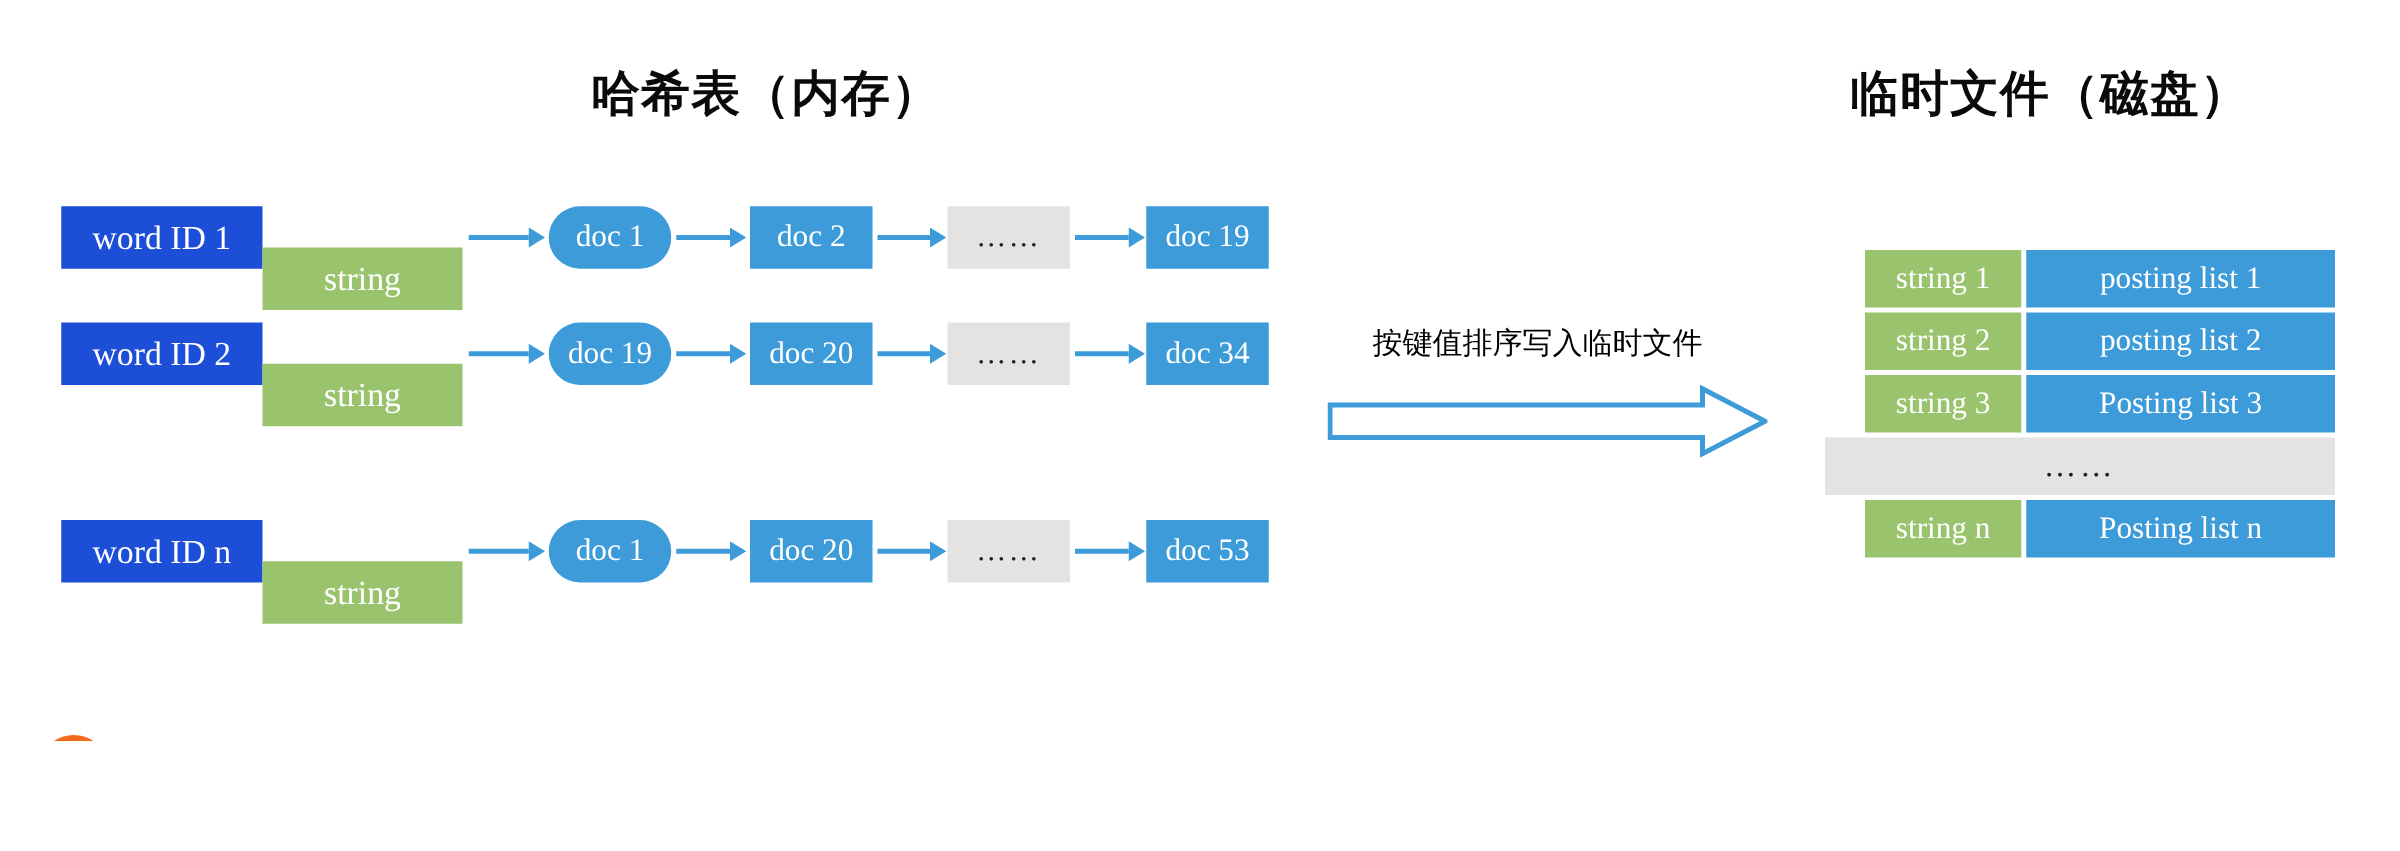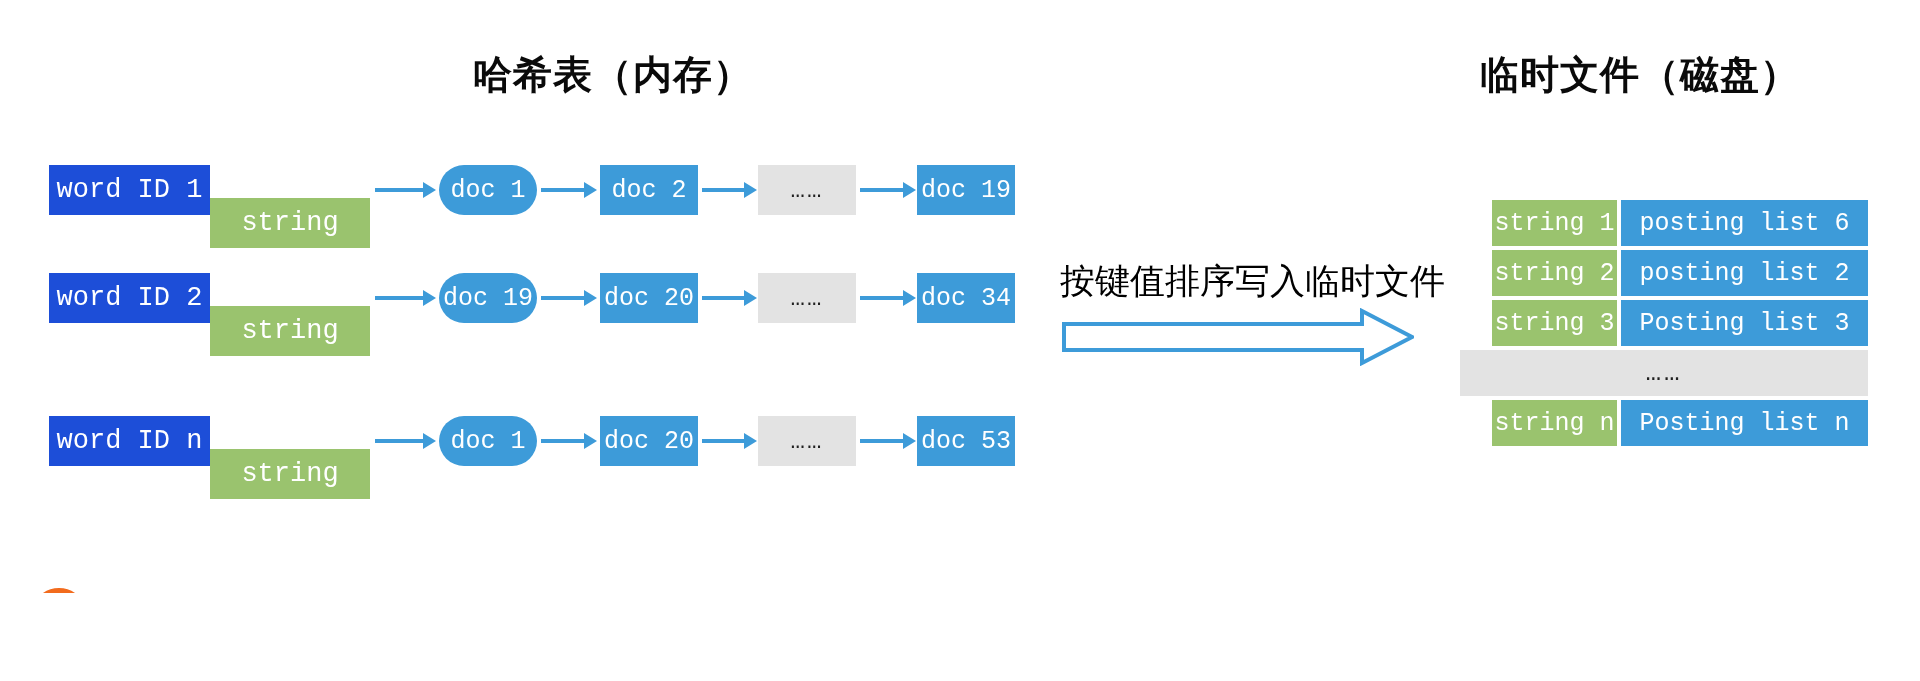--- a/index.html
+++ b/index.html
@@ -1,38 +1,38 @@
 <!DOCTYPE html>
 <html><head>
 <meta charset="utf-8">
 <style>
   html,body{margin:0;padding:0;background:#fff;}
   .canvas{
     position:relative;
     width:1920px;height:593px;
     background:#ffffff;
     overflow:hidden;
-    font-family:Liberation Mono, monospace;
+    font-family:Liberation Serif, serif;
   }
   .sec-title{
     position:absolute;
     font-size:39px;
     font-weight:600;
     color:#0a0a0a;
     letter-spacing:1px;
     text-align:center;
     white-space:nowrap;
   }
   .left-title{left:423px;top:48px;width:380px;}
   .right-title{left:1440px;top:48px;width:400px;}
 
   
   .hash-row{position:absolute;left:49px;width:980px;height:50px;}
   .row-1{top:165px;}
-  .row-2{top:273px;padding-left:28px;}
+  .row-2{top:258px;padding-left:28px;}
   .row-3{top:416px;}
   .cell{
     position:absolute;top:0;height:50px;
     display:flex;align-items:center;justify-content:center;
     color:#ffffff;font-size:27px;white-space:nowrap;
   }
   .cell.key{left:0;width:161px;background:#1d4ed8;}
   .cell.val{left:161px;width:160px;background:#9AC36E;margin-top:33px;}
   .node{width:98px;font-size:25px;background:#3D9BD9;}
   .n1{left:390px;border-radius:25px;} .n2{left:551px;} .n3{left:709px;} .n4{left:868px;}
@@ -46,21 +46,21 @@
     border-bottom:8px solid transparent;
   }
   .a1{left:326px;width:48px;}
   .a2{left:492px;width:43px;}
   .a3{left:653px;width:42px;}
   .a4{left:811px;width:43px;}
 
   
   .transition-label{
     position:absolute;left:1060px;top:258px;width:340px;
-    font-size:35px;font-weight:500;color:#000;
+    text-align:center;font-size:24px;font-weight:500;color:#000;
     white-space:nowrap;
   }
   .big-arrow{position:absolute;left:1062px;top:308px;}
 
   
   .disk-table{
     position:absolute;left:1460px;top:200px;
     display:grid;
     grid-template-columns:157px 247px;
     grid-auto-rows:46px;
@@ -134,21 +134,21 @@
     <div class="cell node n4">doc 53</div>
   </div>
 
   <div class="transition-label">按键值排序写入临时文件</div>
   <svg class="big-arrow" width="352" height="58" viewBox="0 0 352 58">
     <polygon points="2,16 300,16 300,3 350,29 300,55 300,42 2,42" fill="#ffffff" stroke="#3D9BD9" stroke-width="4" stroke-linejoin="miter"></polygon>
   </svg>
 
   <div class="disk-table">
     <div class="t-cell t-key">string 1</div>
-    <div class="t-cell t-val">posting list 6</div>
+    <div class="t-cell t-val">posting list 1</div>
     <div class="t-cell t-key">string 2</div>
     <div class="t-cell t-val">posting list 2</div>
     <div class="t-cell t-key">string 3</div>
     <div class="t-cell t-val">Posting list 3</div>
     <div class="t-cell t-ellipsis">……</div>
     <div class="t-cell t-key">string n</div>
     <div class="t-cell t-val">Posting list n</div>
   </div>
 
   <div class="brand">

